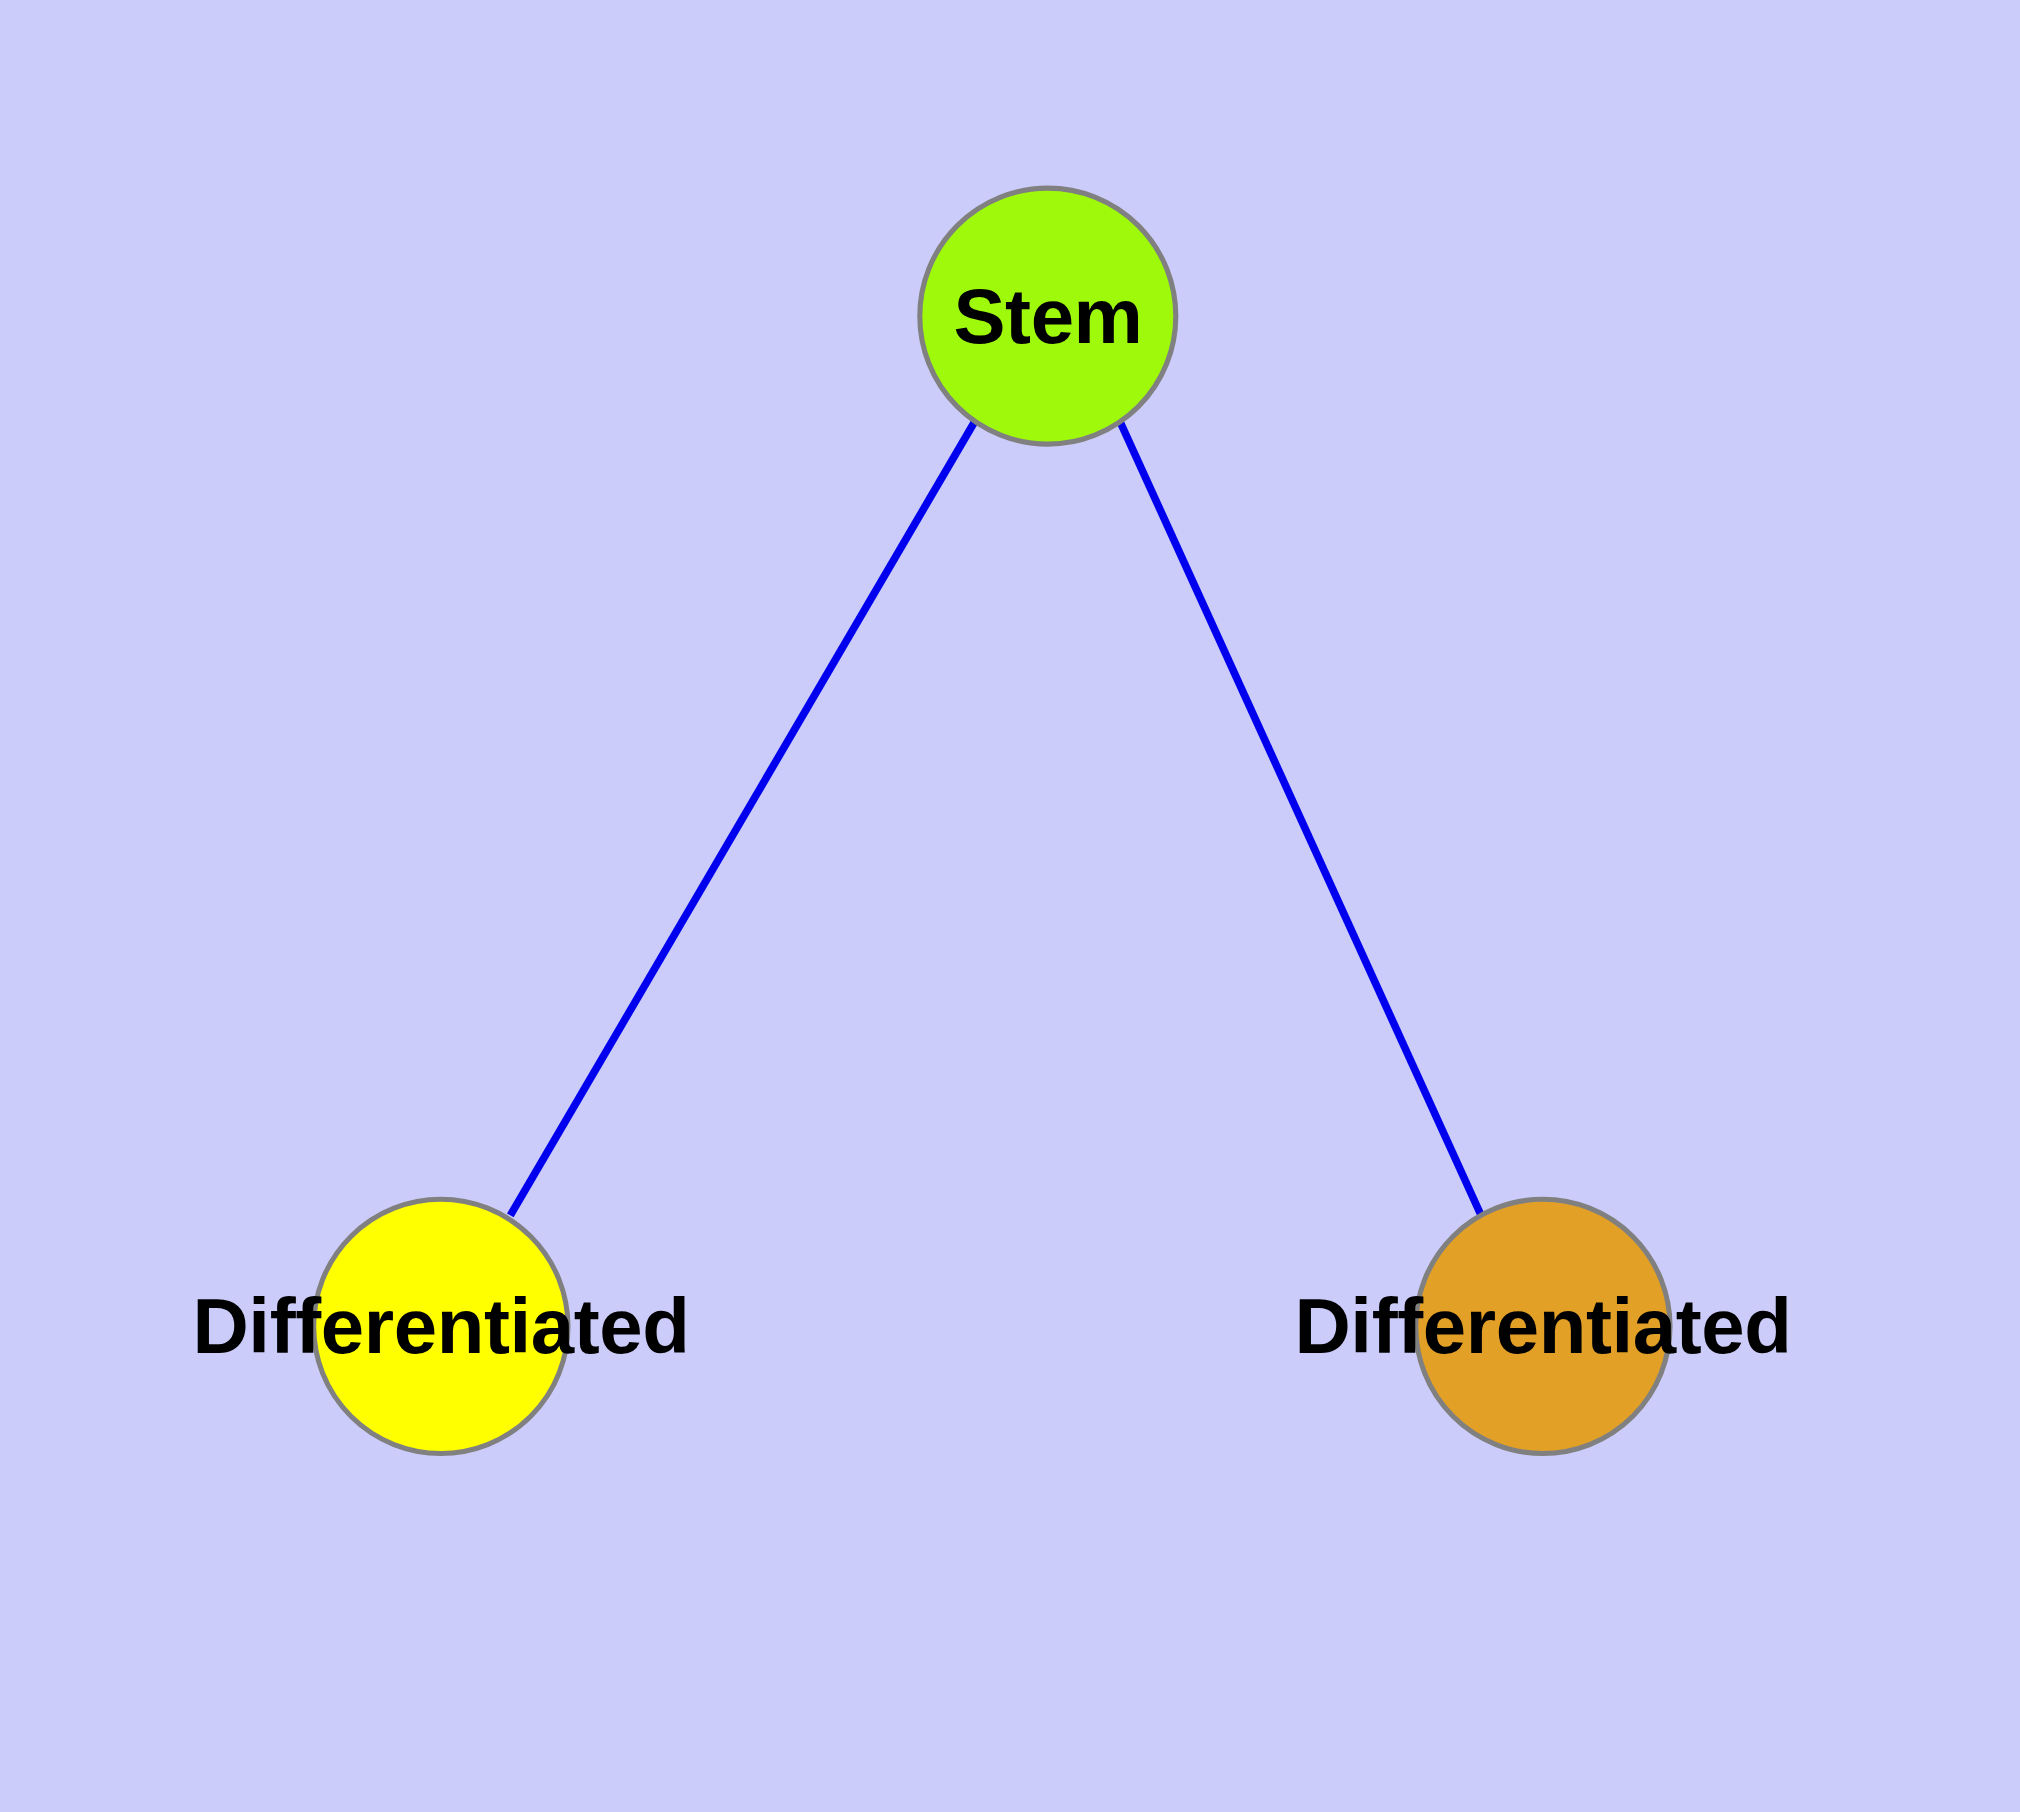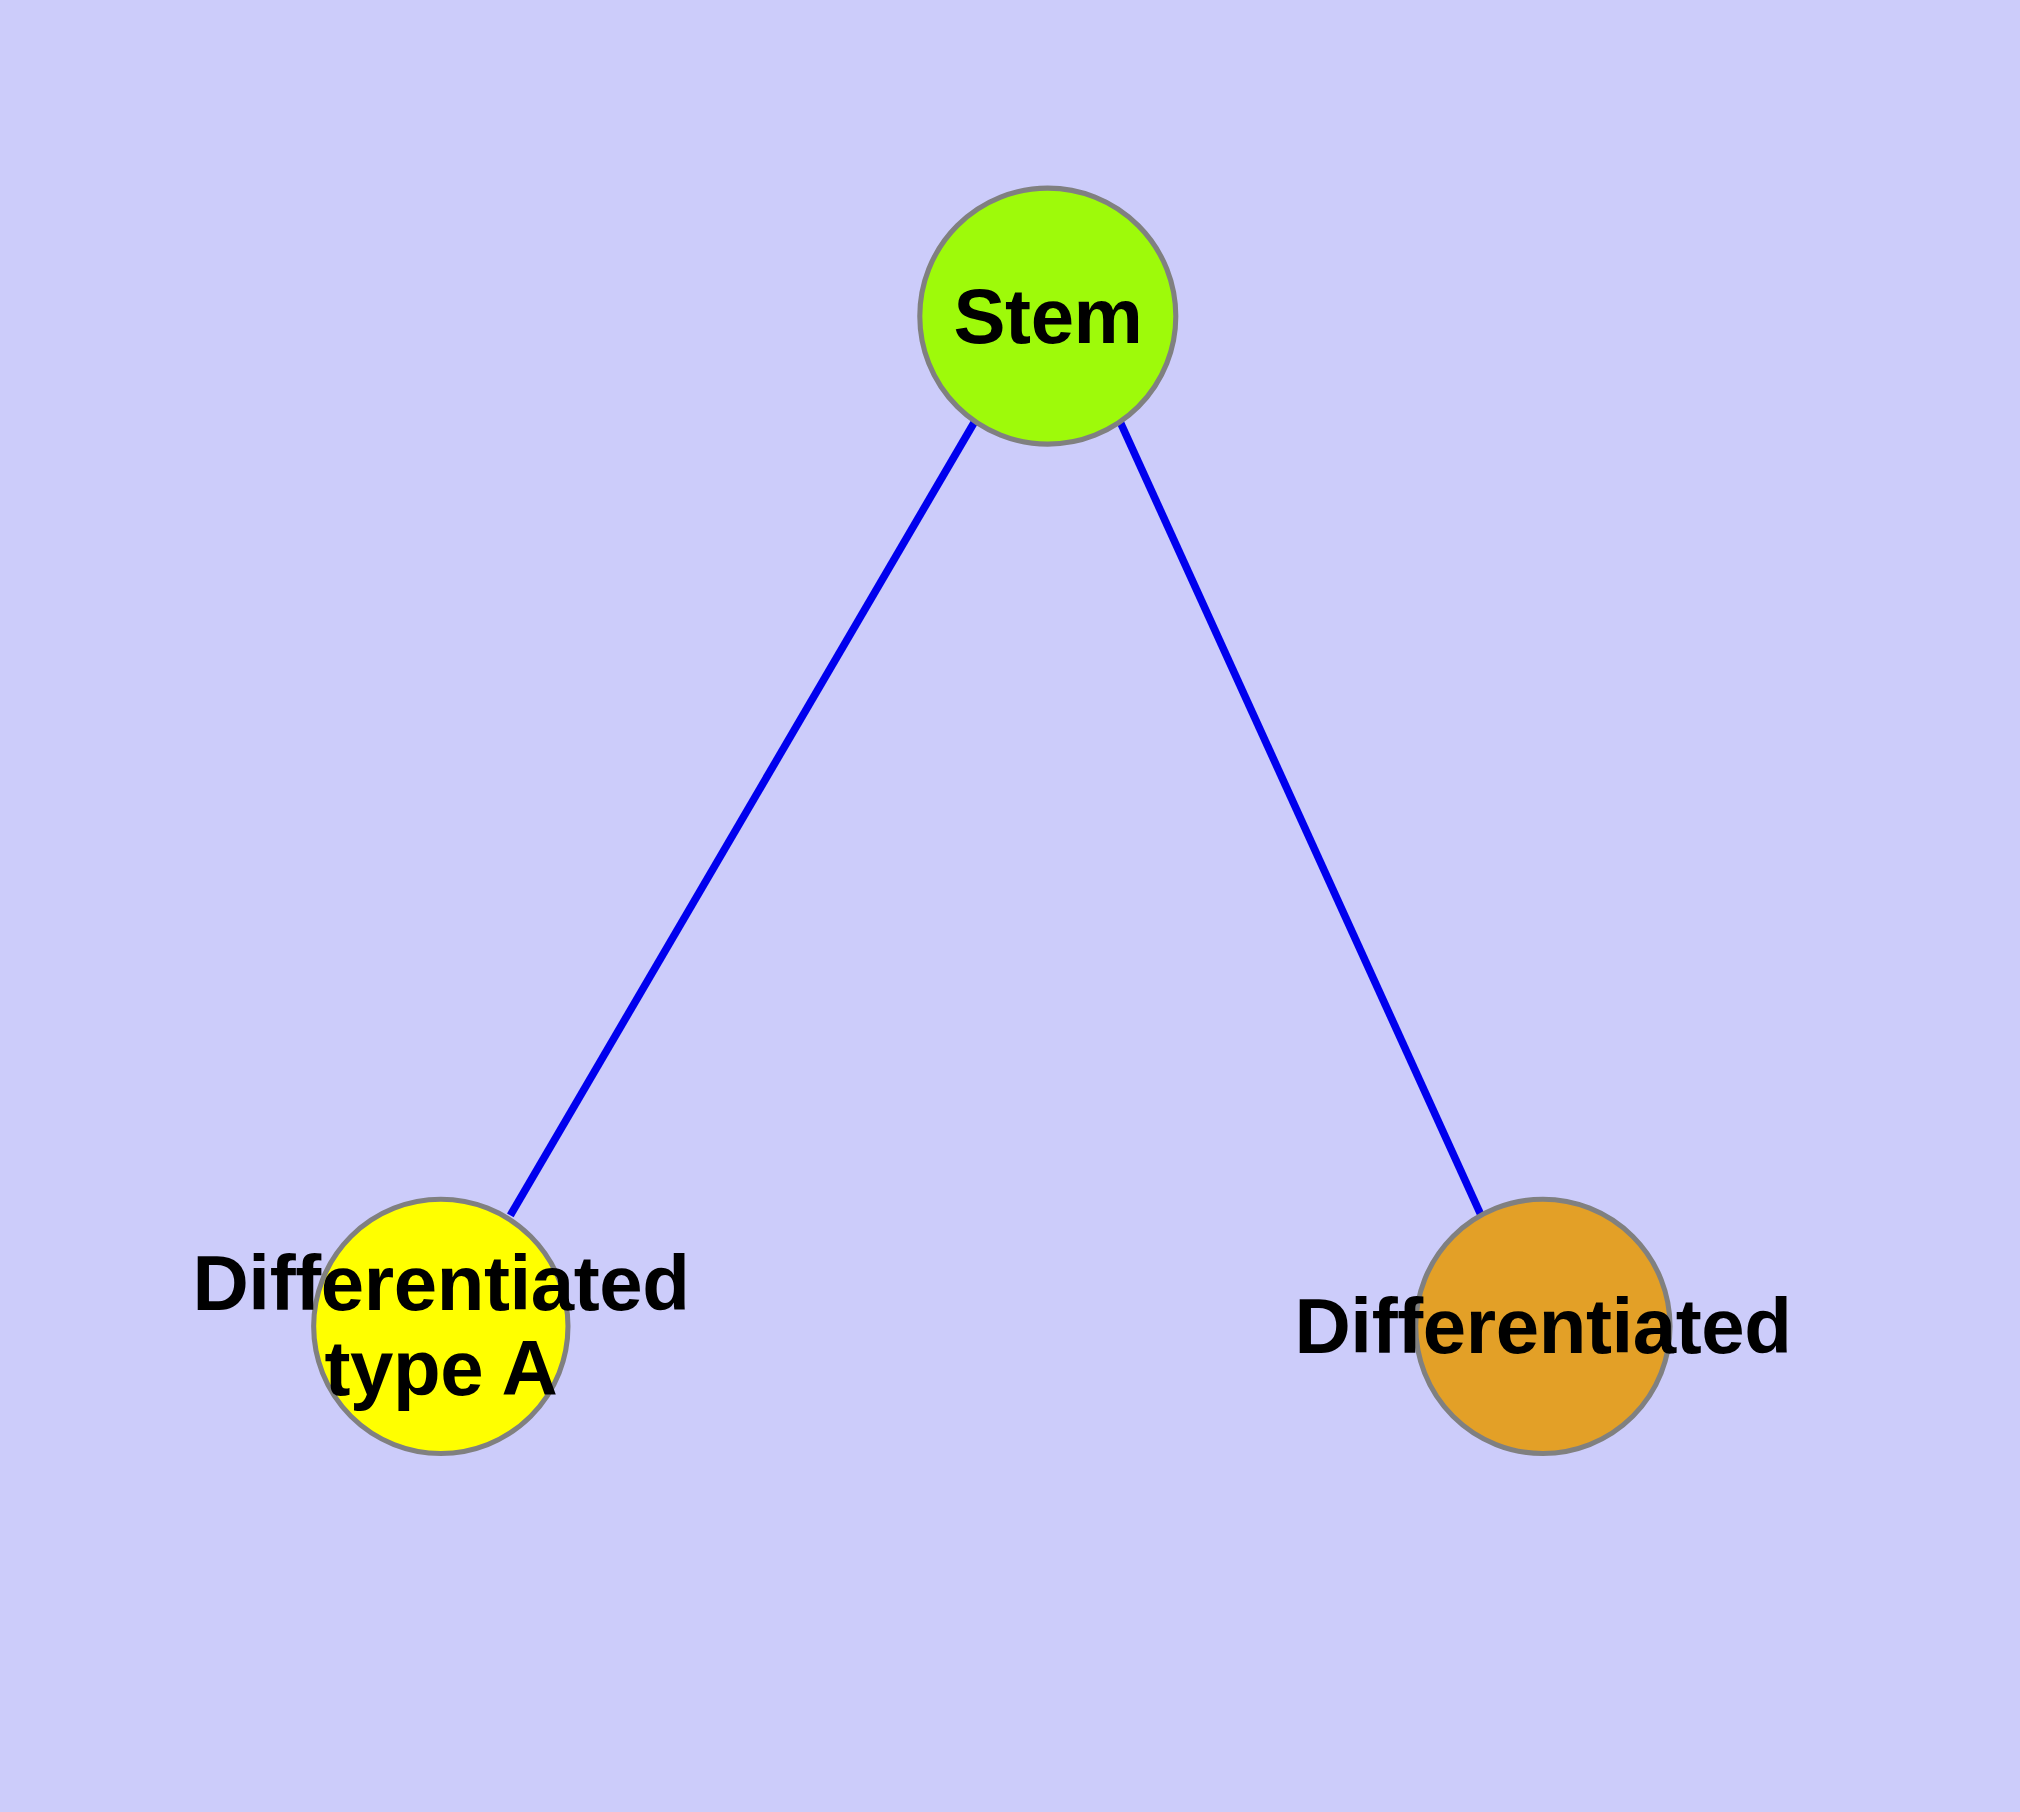--- a/index.html
+++ b/index.html
@@ -56,18 +56,18 @@
 
     <g>
       <circle id="node-stem" cx="1236" cy="373" r="151" fill="#9efa0a" stroke="#808080" stroke-width="6"></circle>
       <circle id="node-diffa" cx="520" cy="1565" r="150" fill="#ffff00" stroke="#808080" stroke-width="6"></circle>
       <circle id="node-diffb" cx="1820" cy="1565" r="150" fill="#e3a027" stroke="#808080" stroke-width="6"></circle>
     </g>
   </svg>
 
   <div class="node-label label-stem" id="lbl-stem" style="left: 1048px; top: 316px;"><span>Stem</span></div>
 
-  <div class="node-label label-typeA" id="lbl-diffa" style="left: 441px; top: 1326px;"><span>Differentiated</span><br><span>type A</span></div>
+  <div class="node-label label-typeA" id="lbl-diffa" style="left: 441px; top: 1326px;"><span>Differentiated</span><br></div>
 
   <div class="node-label label-typeB" id="lbl-diffb" style="left: 1543px; top: 1326px;"><span>Differentiated</span><br></div>
 
 </div>
 
 
 </body></html>

